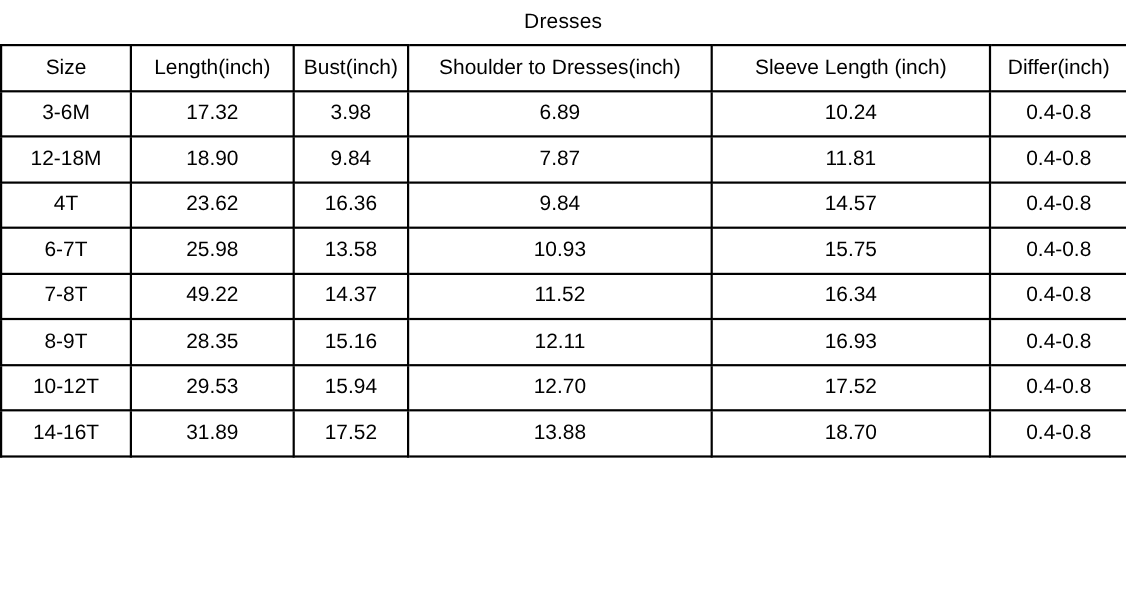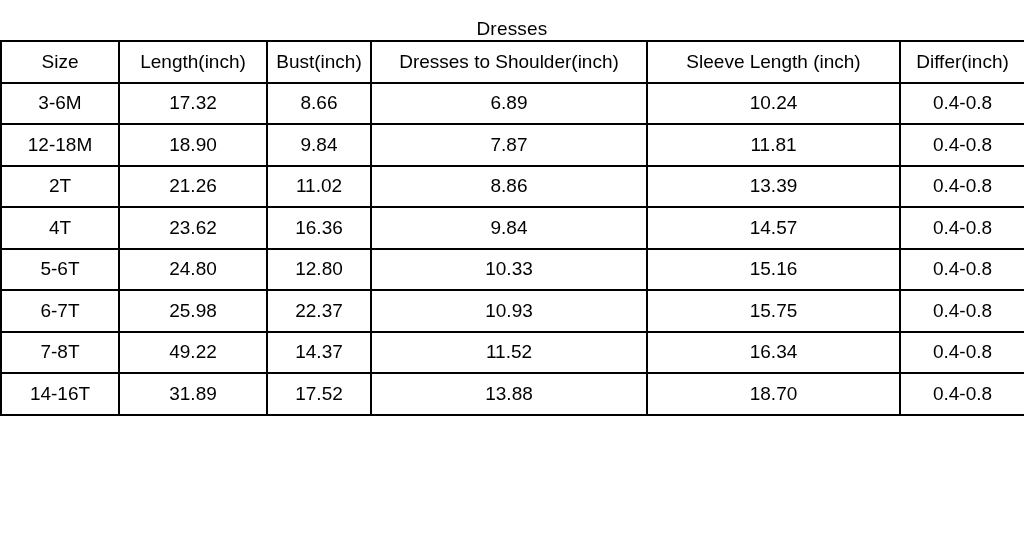--- a/index.html
+++ b/index.html
@@ -17,21 +17,21 @@
   .sheet {
     width: 1024px;
     height: 557px;
     box-sizing: border-box;
     display: flex;
     flex-direction: column;
   }
   .title-row {
     height: 40px;
     display: flex;
-    align-items: flex-end;
+    align-items: center;
     justify-content: center;
     font-size: 19px;
     letter-spacing: 0.2px;
   }
   table.size-table {
     border-collapse: collapse;
     width: 1024px;
     table-layout: fixed;
   }
   table.size-table th,
@@ -72,80 +72,80 @@
         <col class="c2">
         <col class="c3">
         <col class="c4">
         <col class="c5">
     </colgroup>
     <thead>
       <tr>
         <th>Size</th>
         <th>Length(inch)</th>
         <th>Bust(inch)</th>
-        <th>Dresses to Shoulder(inch)</th>
+        <th>Shoulder to Dresses(inch)</th>
         <th>Sleeve Length (inch)</th>
         <th>Differ(inch)</th>
       </tr>
     </thead>
     <tbody>
       <tr>
         <td>3-6M</td>
         <td>17.32</td>
-        <td>8.66</td>
+        <td>3.98</td>
         <td>6.89</td>
         <td>10.24</td>
         <td>0.4-0.8</td>
       </tr>
       <tr>
         <td>12-18M</td>
         <td>18.90</td>
         <td>9.84</td>
         <td>7.87</td>
         <td>11.81</td>
         <td>0.4-0.8</td>
       </tr>
       <tr>
-        <td>2T</td>
-        <td>21.26</td>
-        <td>11.02</td>
-        <td>8.86</td>
-        <td>13.39</td>
-        <td>0.4-0.8</td>
-      </tr>
-      <tr>
         <td>4T</td>
         <td>23.62</td>
         <td>16.36</td>
         <td>9.84</td>
         <td>14.57</td>
         <td>0.4-0.8</td>
       </tr>
       <tr>
-        <td>5-6T</td>
-        <td>24.80</td>
-        <td>12.80</td>
-        <td>10.33</td>
-        <td>15.16</td>
-        <td>0.4-0.8</td>
-      </tr>
-      <tr>
         <td>6-7T</td>
         <td>25.98</td>
-        <td>22.37</td>
+        <td>13.58</td>
         <td>10.93</td>
         <td>15.75</td>
         <td>0.4-0.8</td>
       </tr>
       <tr>
         <td>7-8T</td>
         <td>49.22</td>
         <td>14.37</td>
         <td>11.52</td>
         <td>16.34</td>
+        <td>0.4-0.8</td>
+      </tr>
+      <tr>
+        <td>8-9T</td>
+        <td>28.35</td>
+        <td>15.16</td>
+        <td>12.11</td>
+        <td>16.93</td>
+        <td>0.4-0.8</td>
+      </tr>
+      <tr>
+        <td>10-12T</td>
+        <td>29.53</td>
+        <td>15.94</td>
+        <td>12.70</td>
+        <td>17.52</td>
         <td>0.4-0.8</td>
       </tr>
       <tr>
         <td>14-16T</td>
         <td>31.89</td>
         <td>17.52</td>
         <td>13.88</td>
         <td>18.70</td>
         <td>0.4-0.8</td>
       </tr>

